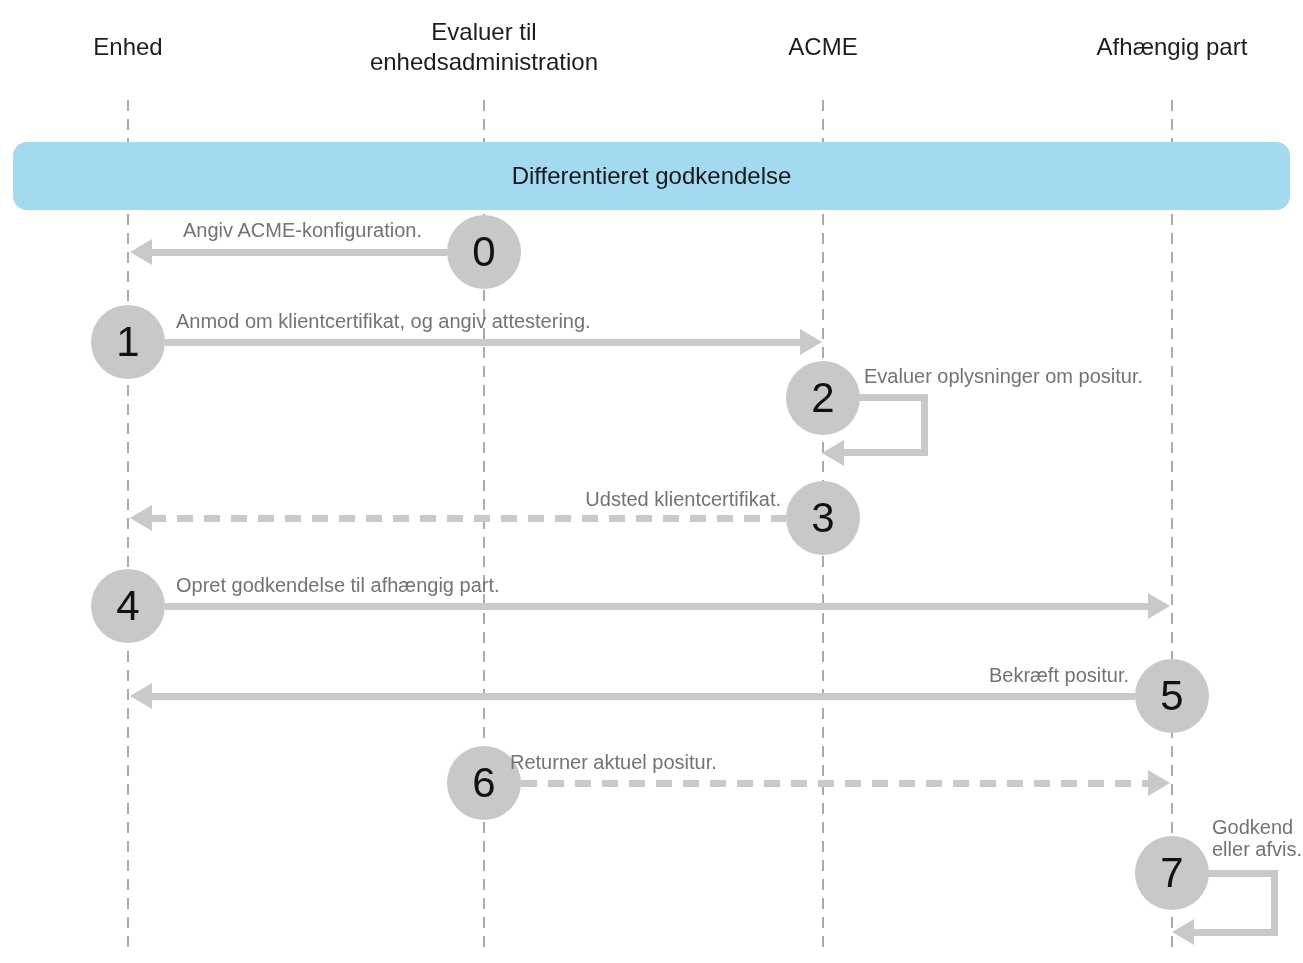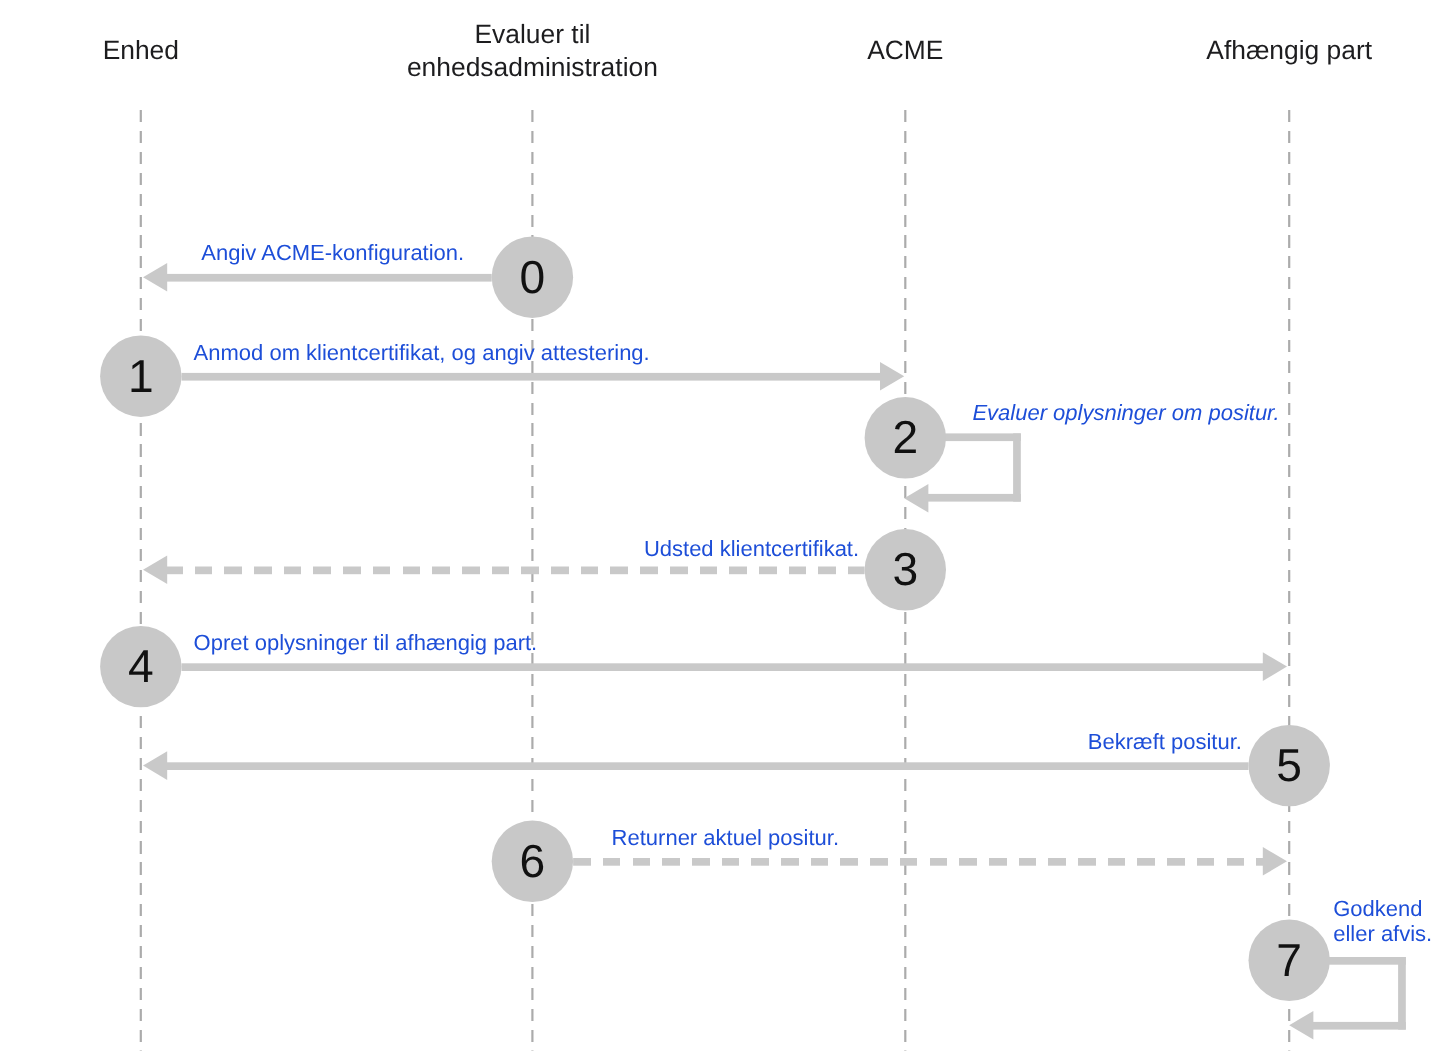--- a/index.html
+++ b/index.html
@@ -50,88 +50,91 @@
   
   .circle{
     position:absolute;width:74px;height:74px;border-radius:50%;z-index:3;
     background:#c8c8c8;display:flex;align-items:center;justify-content:center;
     font-size:42px;color:#111111;
   }
 
   
   .msg{
     position:absolute;z-index:4;font-size:20px;line-height:22px;
-    white-space:nowrap;color:#1d4ed8;
+    white-space:nowrap;color:#737373;
   }
   .msg.wrap{white-space:normal;}
 </style>
 </head>
 <body>
 
 <div class="stage">
 
   <div class="lifeline" style="left:127px;"></div>
   <div class="lifeline" style="left:483px;"></div>
   <div class="lifeline" style="left:822px;"></div>
   <div class="lifeline" style="left:1171px;"></div>
 
   <div class="actor" style="left:28px;width:200px;">Enhed</div>
   <div class="actor" style="left:364px;width:240px;">Evaluer til enhedsadministration</div>
   <div class="actor" style="left:723px;width:200px;">ACME</div>
   <div class="actor" style="left:1052px;width:240px;">Afhængig part</div>
 
+  <div class="banner">
+    <span>Differentieret godkendelse</span>
+  </div>
 
   <div class="shaft" style="left:148px;top:249px;width:299px;"></div>
   <div class="ah ah-left" style="left:130px;top:239px;"></div>
   <div class="circle" style="left:447px;top:215px;">
     <span>0</span>
   </div>
   <div class="msg" style="left:183px;top:219px;">Angiv ACME-konfiguration.</div>
 
   <div class="shaft" style="left:165px;top:339px;width:636px;"></div>
   <div class="ah ah-right" style="left:800px;top:329px;"></div>
   <div class="circle" style="left:91px;top:305px;">
     <span>1</span>
   </div>
   <div class="msg" style="left:176px;top:310px;">Anmod om klientcertifikat, og angiv attestering.</div>
 
   <div class="loop" style="left:840px;top:394px;width:88px;height:62px;border-left:none;"></div>
   <div class="ah ah-left" style="left:822px;top:440px;"></div>
   <div class="circle" style="left:786px;top:361px;">
     <span>2</span>
   </div>
-  <div class="msg" style="left:884px;top:365px;font-style:italic;">Evaluer oplysninger om positur.</div>
+  <div class="msg" style="left:864px;top:365px;">Evaluer oplysninger om positur.</div>
 
   <div class="shaft dashed" style="left:150px;top:515px;width:636px;"></div>
   <div class="ah ah-left" style="left:130px;top:505px;"></div>
   <div class="circle" style="left:786px;top:481px;">
     <span>3</span>
   </div>
   <div class="msg" style="right:522px;top:488px;text-align:right;">Udsted klientcertifikat.</div>
 
   <div class="shaft" style="left:165px;top:603px;width:984px;"></div>
   <div class="ah ah-right" style="left:1148px;top:593px;"></div>
   <div class="circle" style="left:91px;top:569px;">
     <span>4</span>
   </div>
-  <div class="msg" style="left:176px;top:574px;">Opret oplysninger til afhængig part.</div>
+  <div class="msg" style="left:176px;top:574px;">Opret godkendelse til afhængig part.</div>
 
   <div class="shaft" style="left:148px;top:693px;width:987px;"></div>
   <div class="ah ah-left" style="left:130px;top:683px;"></div>
   <div class="circle" style="left:1135px;top:659px;">
     <span>5</span>
   </div>
   <div class="msg" style="right:174px;top:664px;text-align:right;">Bekræft positur.</div>
 
   <div class="shaft dashed" style="left:521px;top:780px;width:628px;"></div>
   <div class="ah ah-right" style="left:1148px;top:770px;"></div>
   <div class="circle" style="left:447px;top:746px;">
     <span>6</span>
   </div>
-  <div class="msg" style="left:556px;top:751px;">Returner aktuel positur.</div>
+  <div class="msg" style="left:510px;top:751px;">Returner aktuel positur.</div>
 
   <div class="loop" style="left:1190px;top:870px;width:88px;height:66px;border-left:none;"></div>
   <div class="ah ah-left" style="left:1172px;top:919px;"></div>
   <div class="circle" style="left:1135px;top:836px;">
     <span>7</span>
   </div>
   <div class="msg wrap" style="left:1212px;top:816px;width:100px;">Godkend eller afvis.</div>
 
 </div>
 

